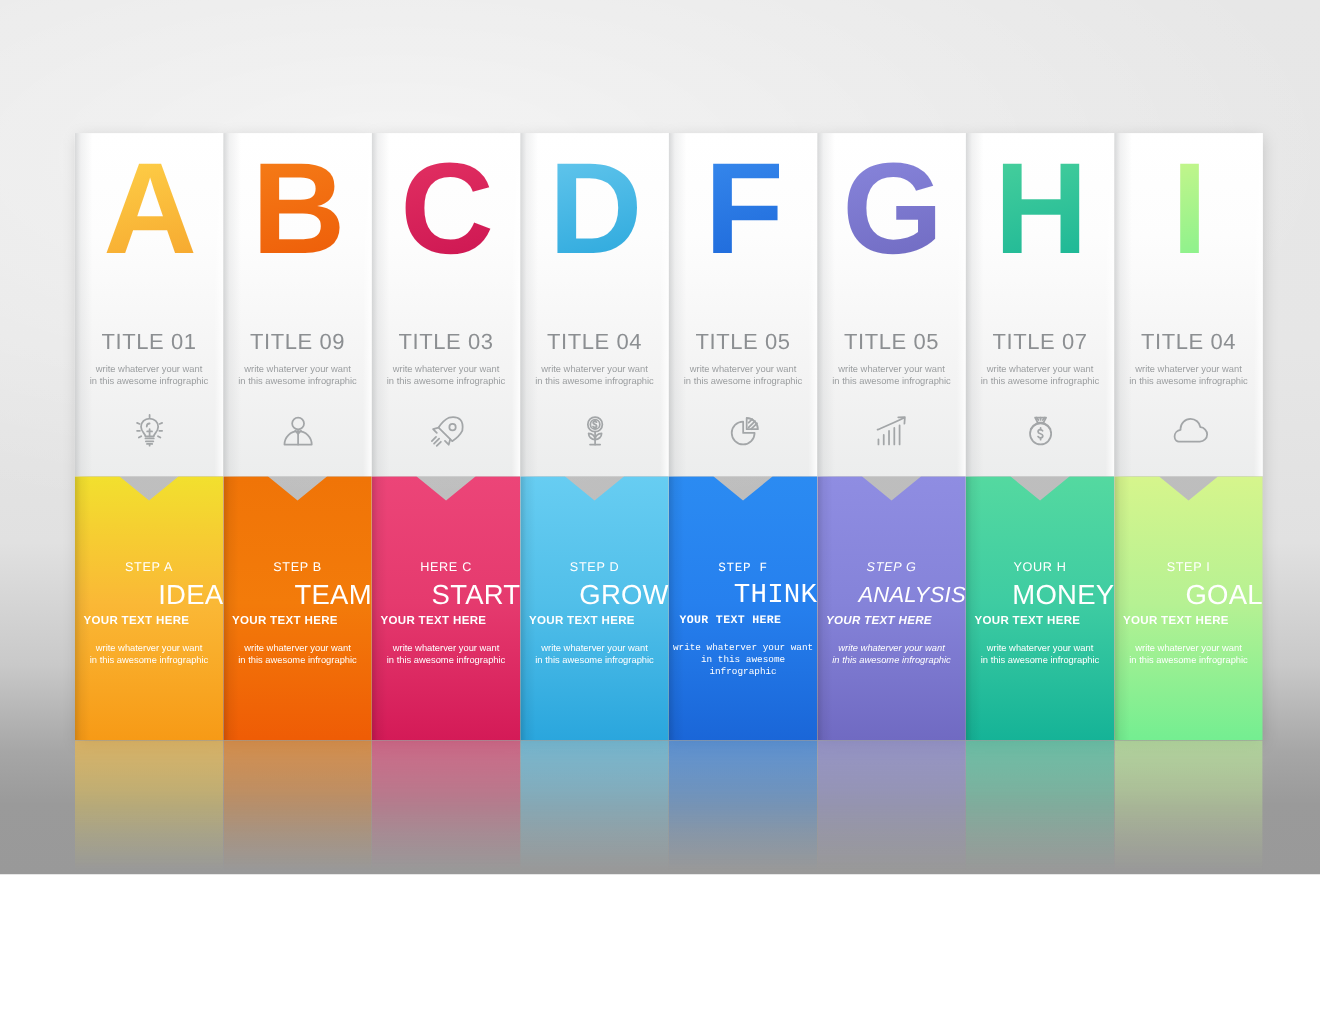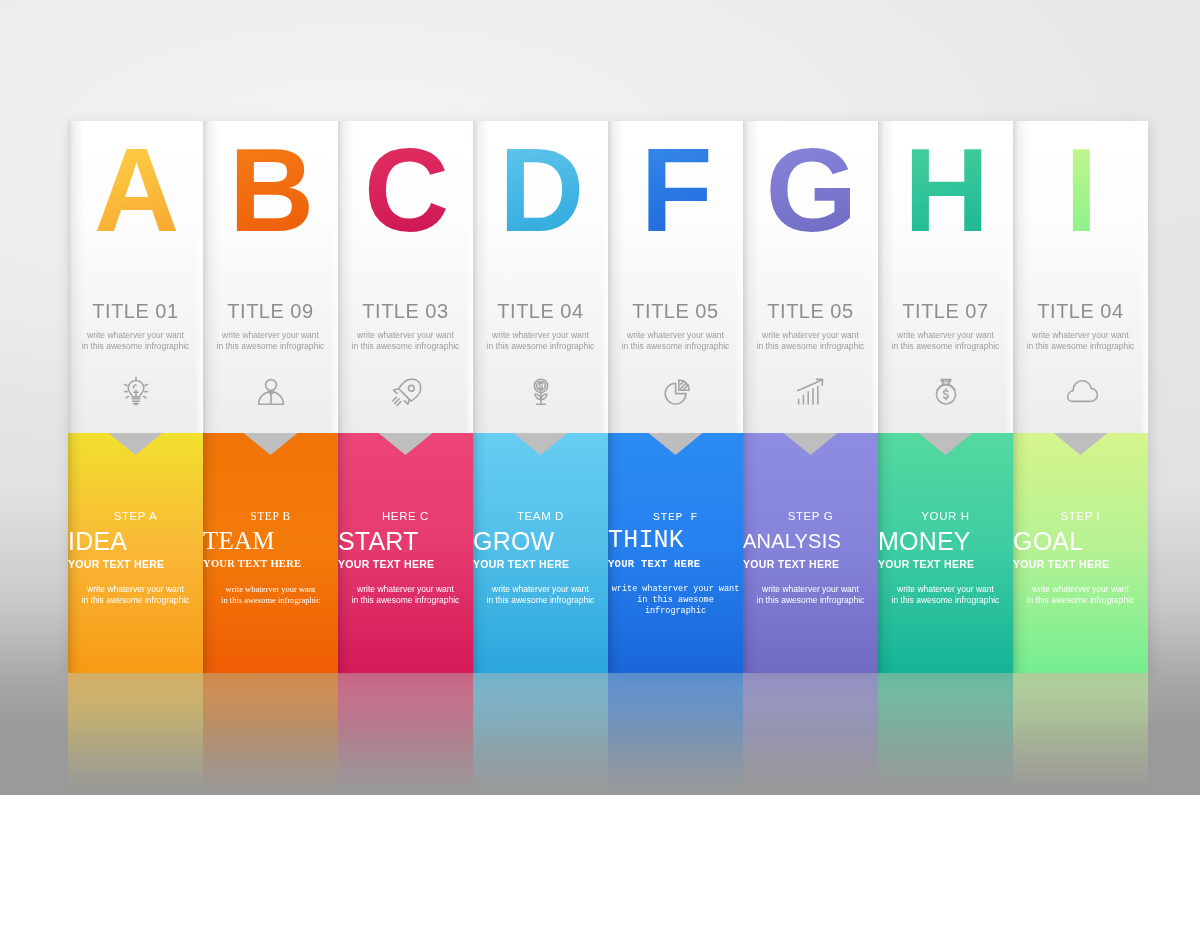--- a/index.html
+++ b/index.html
@@ -183,34 +183,34 @@
     font-size: 11.5px;
     letter-spacing: 0.6px;
     color: #ffffff;
     z-index: 5;
   }
   .step-word {
     position: absolute;
     left: 0;
     top: 93px;
     width: 135px;
-    text-align: left;
+    text-align: right;
     font-size: 25px;
     line-height: 30px;
     letter-spacing: 0.2px;
     color: #ffffff;
     z-index: 5;
     white-space: nowrap;
   }
   .step-your {
     position: absolute;
     left: 0;
     top: 125px;
     width: 112px;
-    text-align: left;
+    text-align: center;
     font-size: 10.5px;
     letter-spacing: 0.3px;
     color: #ffffff;
     font-weight: bold;
     z-index: 5;
   }
   .step-sub {
     position: absolute;
     left: 0;
     top: 151px;
@@ -302,21 +302,21 @@
             <div class="icon-wrap">
               <svg width="40" height="40" viewBox="0 0 40 40">
                 <circle fill="none" stroke="#a3a6a8" stroke-width="1.6" stroke-linecap="round" stroke-linejoin="round" cx="20" cy="13" r="5.4"></circle>
                 <path fill="none" stroke="#a3a6a8" stroke-width="1.6" stroke-linecap="round" stroke-linejoin="round" d="M7.6 32.2c0-6.8 5.5-12.3 12.4-12.3s12.4 5.5 12.4 12.3z"></path>
                 <path fill="none" stroke="#a3a6a8" stroke-width="1.6" stroke-linecap="round" stroke-linejoin="round" d="M20 19.9v12.3"></path>
                 <path fill="none" stroke="#a3a6a8" stroke-width="1.6" stroke-linecap="round" stroke-linejoin="round" d="M17.4 19.6l2.6 2.8 2.6-2.8"></path>
               </svg>
             </div>
           </div>
         </div>
-        <div class="panel-color" style="background: linear-gradient(rgb(240, 116, 7) 0%, rgb(243, 123, 10) 48%, rgb(239, 92, 5) 100%); font-family: Liberation Serif, serif;">
+        <div class="panel-color" style="background: linear-gradient(rgb(240, 116, 7) 0%, rgb(243, 123, 10) 48%, rgb(239, 92, 5) 100%);">
           <div class="shade"></div>
           <div class="step-label">STEP B</div>
           <div class="step-word">TEAM</div>
           <div class="step-your">YOUR TEXT HERE</div>
           <div class="step-sub"><span>write whaterver your want</span><br><span>in this awesome infrographic</span></div>
         </div>
       </div>
       <div class="col" style="left: 270px;">
         <div class="col-shadow"></div>
         <div class="reflection">
@@ -364,21 +364,21 @@
                 <path fill="none" stroke="#a3a6a8" stroke-width="1.6" stroke-linecap="round" stroke-linejoin="round" d="M20 20.4v11.8"></path>
                 <path fill="none" stroke="#a3a6a8" stroke-width="1.6" stroke-linecap="round" stroke-linejoin="round" d="M20 27.6c0-3.1-2.6-5.6-5.9-5.6 0 3.1 2.6 5.6 5.9 5.6z"></path>
                 <path fill="none" stroke="#a3a6a8" stroke-width="1.6" stroke-linecap="round" stroke-linejoin="round" d="M20 27.6c0-3.1 2.6-5.6 5.9-5.6 0 3.1-2.6 5.6-5.9 5.6z"></path>
                 <path fill="none" stroke="#a3a6a8" stroke-width="1.6" stroke-linecap="round" stroke-linejoin="round" d="M15.4 32.2h9.2"></path>
               </svg>
             </div>
           </div>
         </div>
         <div class="panel-color" style="background: linear-gradient(rgb(103, 205, 242) 0%, rgb(81, 191, 233) 48%, rgb(42, 166, 221) 100%);">
           <div class="shade"></div>
-          <div class="step-label">TEAM D</div>
+          <div class="step-label">STEP D</div>
           <div class="step-word">GROW</div>
           <div class="step-your">YOUR TEXT HERE</div>
           <div class="step-sub"><span>write whaterver your want</span><br><span>in this awesome infrographic</span></div>
         </div>
       </div>
       <div class="col" style="left: 540px;">
         <div class="col-shadow"></div>
         <div class="reflection">
           <div class="mirror" style="background: linear-gradient(rgb(43, 139, 242) 0%, rgb(38, 128, 238) 48%, rgb(26, 102, 216) 100%);"></div>
         </div>
@@ -416,21 +416,21 @@
             <div class="subtext"><span>write whaterver your want</span><br><span>in this awesome infrographic</span></div>
             <div class="icon-wrap">
               <svg width="40" height="40" viewBox="0 0 40 40">
                 <path fill="none" stroke="#a3a6a8" stroke-width="1.6" stroke-linecap="round" stroke-linejoin="round" d="M7.6 27.4v4.6M12.4 23.4v8.6M17.2 19.8v12.2M22 17v15M26.8 14.6v17.4"></path>
                 <path fill="none" stroke="#a3a6a8" stroke-width="1.6" stroke-linecap="round" stroke-linejoin="round" d="M6.8 18.6C12.4 16.2 22.6 12 31 7.8"></path>
                 <path fill="none" stroke="#a3a6a8" stroke-width="1.6" stroke-linecap="round" stroke-linejoin="round" d="M25.6 7.4l6-.2-.4 6"></path>
               </svg>
             </div>
           </div>
         </div>
-        <div class="panel-color" style="background: linear-gradient(rgb(143, 141, 226) 0%, rgb(133, 131, 217) 48%, rgb(112, 106, 194) 100%);">
+        <div class="panel-color" style="background: linear-gradient(rgb(143, 141, 226) 0%, rgb(133, 131, 217) 48%, rgb(112, 106, 194) 100%); font-style: italic;">
           <div class="shade"></div>
           <div class="step-label">STEP G</div>
           <div class="step-word" style="font-size: 20px;">ANALYSIS</div>
           <div class="step-your">YOUR TEXT HERE</div>
           <div class="step-sub"><span>write whaterver your want</span><br><span>in this awesome infrographic</span></div>
         </div>
       </div>
       <div class="col" style="left: 810px;">
         <div class="col-shadow"></div>
         <div class="reflection">

